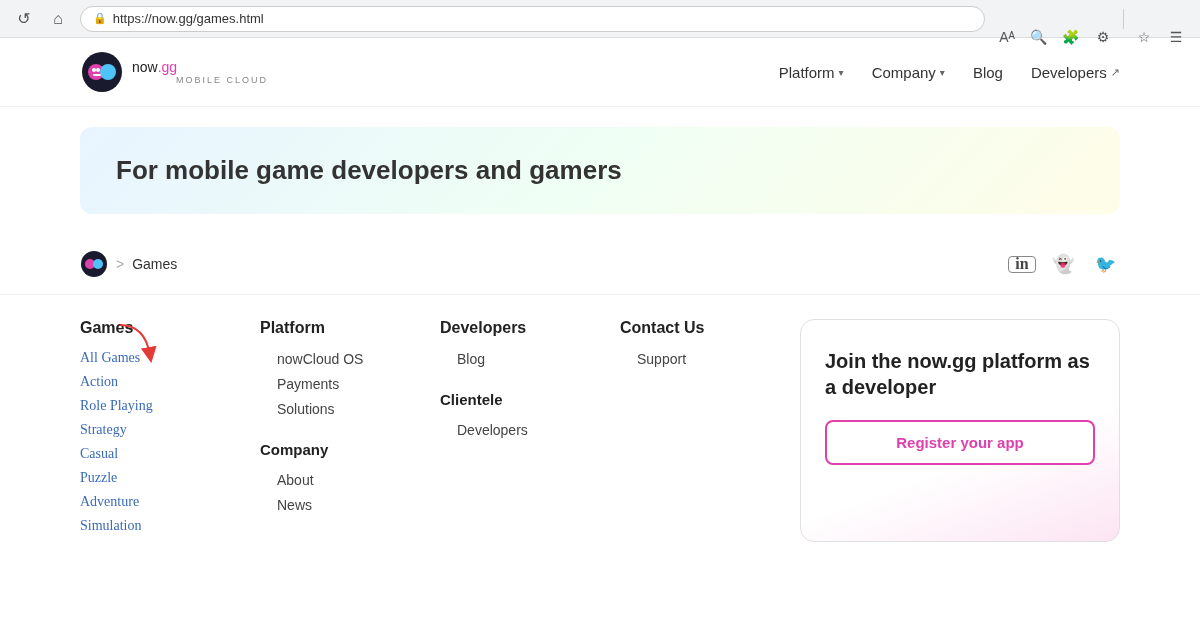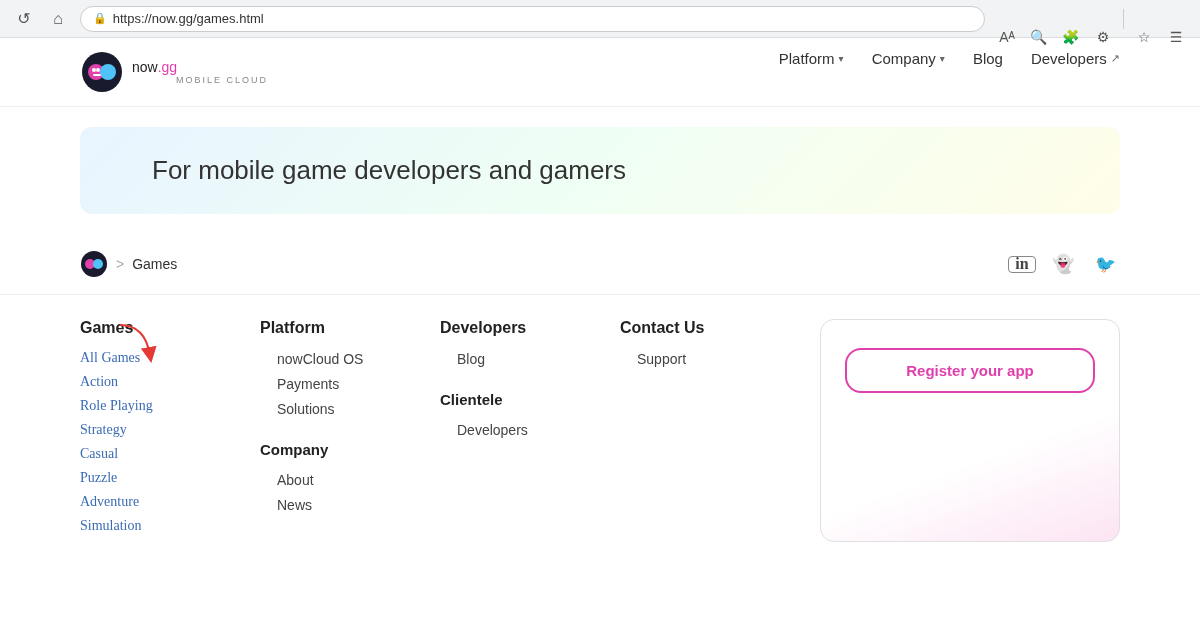--- a/index.html
+++ b/index.html
@@ -77,21 +77,21 @@
     
     .page-wrapper {
       background: #fff;
       min-height: 587px;
       overflow: hidden;
     }
 
     
     .site-header {
       display: flex;
-      align-items: flex-start;
+      align-items: center;
       justify-content: space-between;
       padding: 12px 80px;
       background: #fff;
       border-bottom: 1px solid #f0f0f0;
     }
     .logo-area {
       display: flex;
       align-items: center;
       gap: 8px;
     }
@@ -130,23 +130,22 @@
 
     
     .hero-banner {
       margin: 20px 80px;
       background: linear-gradient(135deg, #e8f4ff 0%, #f0fff4 50%, #fffde8 100%);
       border-radius: 12px;
       padding: 28px 36px;
     }
     .hero-title {
       font-size: 26px;
-      font-weight: 400;
+      font-weight: 700;
       color: #333;
-      margin-left: 36px;
     }
 
     
     .breadcrumb-row {
       display: flex;
       align-items: center;
       justify-content: space-between;
       padding: 16px 80px;
       border-bottom: 1px solid #f0f0f0;
       margin-bottom: 8px;
@@ -256,21 +255,21 @@
     .developer-card-title {
       font-size: 20px;
       font-weight: 700;
       color: #222;
       line-height: 1.3;
     }
     .register-btn {
       width: 100%;
       padding: 12px 20px;
       border: 2px solid #e040ac;
-      border-radius: 16px;
+      border-radius: 8px;
       background: #fff;
       color: #e040ac;
       font-size: 15px;
       font-weight: 600;
       cursor: pointer;
       text-align: center;
     }
   </style>
 </head>
 <body>
@@ -405,18 +404,19 @@
       </div>
 
       <div class="col-section">
         <div class="col-title">Contact Us</div>
         <a class="col-link">Support</a>
       </div>
 
     </div>
 
     <div class="developer-card">
+      <div class="developer-card-title">Join the now.gg platform as a developer</div>
       <button class="register-btn">Register your app</button>
     </div>
 
   </div>
 
 </div>
 
 </body></html>

